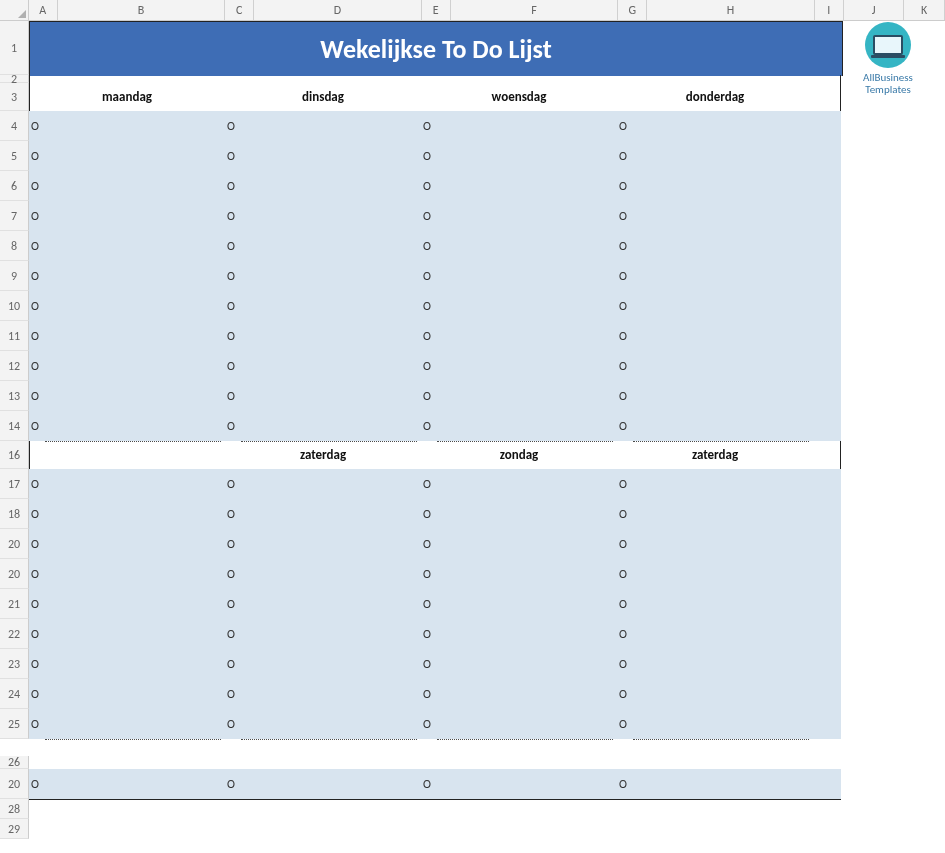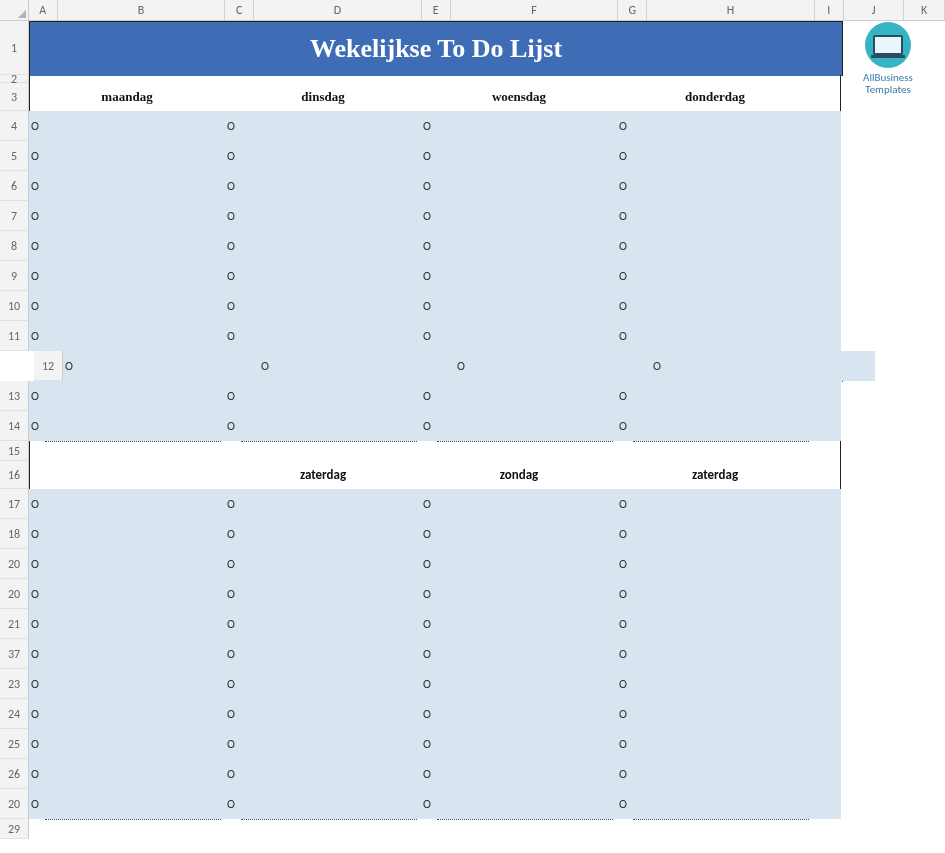--- a/index.html
+++ b/index.html
@@ -142,34 +142,34 @@
       <div class="ch" style="width: 28px;">G</div>
       <div class="ch" style="width: 168px;">H</div>
       <div class="ch" style="width: 28px;">I</div>
       <div class="ch" style="width: 60px;">J</div>
       <div class="ch" style="width: 40px;">K</div>
     </div>
 
   <div id="rows">
       <div class="row" style="height: 54px;">
         <div class="rh">1</div>
-        <div class="cells" style="position: relative; flex: 1 1 auto; font-family: Liberation Serif, serif;">
+        <div class="cells" style="position: relative; flex: 1 1 auto;">
           <div class="title-bar" style="position: absolute; left: 0px; width: 812px; top: 0px; bottom: 0px; border-top: 1px solid rgb(34, 34, 34); border-right: 1px solid rgb(34, 34, 34); border-left: 1px solid rgb(34, 34, 34); border-image: initial; border-bottom: none;">Wekelijkse To Do Lijst</div>
         </div>
       </div>
       <div class="row" style="height: 8px;">
         <div class="rh">2</div>
         <div class="cells" style="position: relative; flex: 1 1 auto;">
           <div style="position: absolute; top: 0px; bottom: 0px; width: 0px; border-left: 1px solid rgb(34, 34, 34); left: 0px;"></div>
           <div style="position: absolute; top: 0px; bottom: 0px; width: 0px; border-left: 1px solid rgb(34, 34, 34); left: 811px;"></div>
         </div>
       </div>
       <div class="row" style="height: 28px;">
         <div class="rh">3</div>
-        <div class="cells" style="position: relative; flex: 1 1 auto; font-family: Liberation Serif, serif;">
+        <div class="cells" style="position: relative; flex: 1 1 auto;">
           <div style="position: absolute; top: 0px; bottom: 0px; width: 0px; border-left: 1px solid rgb(34, 34, 34); left: 0px;"></div>
           <div style="position: absolute; top: 0px; bottom: 0px; width: 0px; border-left: 1px solid rgb(34, 34, 34); left: 811px;"></div>
           <div class="day-header" style="position: absolute; top: 0px; bottom: 0px; left: 0px; width: 196px;">maandag</div>
           <div class="day-header" style="position: absolute; top: 0px; bottom: 0px; left: 196px; width: 196px;">dinsdag</div>
           <div class="day-header" style="position: absolute; top: 0px; bottom: 0px; left: 588px; width: 196px;">donderdag</div>
           <div class="day-header" style="position: absolute; top: 0px; bottom: 0px; left: 392px; width: 196px;">woensdag</div>
         </div>
       </div>
       <div class="row" style="height: 30px;">
         <div class="rh">4</div>
@@ -356,21 +356,21 @@
           <div class="task-row" style="position: absolute; top: 0px; bottom: 0px; left: 392px; width: 196px; background: transparent;">
             <div class="task-mark">O</div>
             <div class="task-line"></div>
           </div>
           <div class="task-row" style="position: absolute; top: 0px; bottom: 0px; left: 588px; width: 196px; background: transparent;">
             <div class="task-mark">O</div>
             <div class="task-line"></div>
           </div>
         </div>
       </div>
-      <div class="row" style="height: 30px; margin-left: 34px;">
+      <div class="row" style="height: 30px;">
         <div class="rh">12</div>
         <div class="cells" style="position: relative; flex: 1 1 auto;">
           <div style="position: absolute; top: 0px; bottom: 0px; width: 0px; border-left: 1px solid rgb(34, 34, 34); left: 0px;"></div>
           <div style="position: absolute; top: 0px; bottom: 0px; width: 0px; border-left: 1px solid rgb(34, 34, 34); left: 811px;"></div>
           <div style="position: absolute; top: 0px; bottom: 0px; left: 0px; width: 812px; background: rgb(216, 228, 239);"></div>
           <div class="task-row" style="position: absolute; top: 0px; bottom: 0px; left: 0px; width: 196px; background: transparent;">
             <div class="task-mark">O</div>
             <div class="task-line"></div>
           </div>
           <div class="task-row" style="position: absolute; top: 0px; bottom: 0px; left: 196px; width: 196px; background: transparent;">
@@ -426,27 +426,20 @@
             <div class="task-line"></div>
           </div>
           <div class="task-row" style="position: absolute; top: 0px; bottom: 0px; left: 392px; width: 196px; background: transparent;">
             <div class="task-mark">O</div>
             <div class="task-line"></div>
           </div>
           <div class="task-row" style="position: absolute; top: 0px; bottom: 0px; left: 588px; width: 196px; background: transparent;">
             <div class="task-mark">O</div>
             <div class="task-line"></div>
           </div>
-        </div>
-      </div>
-      <div class="row" style="height: 20px;">
-        <div class="rh">15</div>
-        <div class="cells" style="position: relative; flex: 1 1 auto;">
-          <div style="position: absolute; top: 0px; bottom: 0px; width: 0px; border-left: 1px solid rgb(34, 34, 34); left: 0px;"></div>
-          <div style="position: absolute; top: 0px; bottom: 0px; width: 0px; border-left: 1px solid rgb(34, 34, 34); left: 811px;"></div>
         </div>
       </div>
       <div class="row" style="height: 28px;">
         <div class="rh">16</div>
         <div class="cells" style="position: relative; flex: 1 1 auto;">
           <div style="position: absolute; top: 0px; bottom: 0px; width: 0px; border-left: 1px solid rgb(34, 34, 34); left: 0px;"></div>
           <div style="position: absolute; top: 0px; bottom: 0px; width: 0px; border-left: 1px solid rgb(34, 34, 34); left: 811px;"></div>
           <div class="day-header" style="position: absolute; top: 0px; bottom: 0px; left: 196px; width: 196px;">zaterdag</div>
           <div class="day-header" style="position: absolute; top: 0px; bottom: 0px; left: 392px; width: 196px;">zondag</div>
           <div class="day-header" style="position: absolute; top: 0px; bottom: 0px; left: 588px; width: 196px;">zaterdag</div>
@@ -566,21 +559,21 @@
             <div class="task-mark">O</div>
             <div class="task-line"></div>
           </div>
           <div class="task-row" style="position: absolute; top: 0px; bottom: 0px; left: 588px; width: 196px; background: transparent;">
             <div class="task-mark">O</div>
             <div class="task-line"></div>
           </div>
         </div>
       </div>
       <div class="row" style="height: 30px;">
-        <div class="rh">37</div>
+        <div class="rh">22</div>
         <div class="cells" style="position: relative; flex: 1 1 auto;">
           <div style="position: absolute; top: 0px; bottom: 0px; width: 0px; border-left: 1px solid rgb(34, 34, 34); left: 0px;"></div>
           <div style="position: absolute; top: 0px; bottom: 0px; width: 0px; border-left: 1px solid rgb(34, 34, 34); left: 811px;"></div>
           <div style="position: absolute; top: 0px; bottom: 0px; left: 0px; width: 812px; background: rgb(216, 228, 239);"></div>
           <div class="task-row" style="position: absolute; top: 0px; bottom: 0px; left: 0px; width: 196px; background: transparent;">
             <div class="task-mark">O</div>
             <div class="task-line"></div>
           </div>
           <div class="task-row" style="position: absolute; top: 0px; bottom: 0px; left: 196px; width: 196px; background: transparent;">
             <div class="task-mark">O</div>
@@ -661,21 +654,21 @@
           <div class="task-row" style="position: absolute; top: 0px; bottom: 0px; left: 392px; width: 196px; background: transparent;">
             <div class="task-mark">O</div>
             <div class="task-line"></div>
           </div>
           <div class="task-row" style="position: absolute; top: 0px; bottom: 0px; left: 588px; width: 196px; background: transparent;">
             <div class="task-mark">O</div>
             <div class="task-line"></div>
           </div>
         </div>
       </div>
-      <div class="row" style="height: 30px;">
+      <div class="row" style="height: 30px; align-items: flex-end;">
         <div class="rh">26</div>
         <div class="cells" style="position: relative; flex: 1 1 auto;">
           <div style="position: absolute; top: 0px; bottom: 0px; width: 0px; border-left: 1px solid rgb(34, 34, 34); left: 0px;"></div>
           <div style="position: absolute; top: 0px; bottom: 0px; width: 0px; border-left: 1px solid rgb(34, 34, 34); left: 811px;"></div>
           <div style="position: absolute; top: 0px; bottom: 0px; left: 0px; width: 812px; background: rgb(216, 228, 239);"></div>
           <div class="task-row" style="position: absolute; top: 0px; bottom: 0px; left: 0px; width: 196px; background: transparent;">
             <div class="task-mark">O</div>
             <div class="task-line"></div>
           </div>
           <div class="task-row" style="position: absolute; top: 0px; bottom: 0px; left: 196px; width: 196px; background: transparent;">
@@ -707,20 +700,26 @@
             <div class="task-line"></div>
           </div>
           <div class="task-row" style="position: absolute; top: 0px; bottom: 0px; left: 392px; width: 196px; background: transparent;">
             <div class="task-mark">O</div>
             <div class="task-line"></div>
           </div>
           <div class="task-row" style="position: absolute; top: 0px; bottom: 0px; left: 588px; width: 196px; background: transparent;">
             <div class="task-mark">O</div>
             <div class="task-line"></div>
           </div>
+        </div>
+      </div>
+      <div class="row" style="height: 20px;">
+        <div class="rh">28</div>
+        <div class="cells" style="position: relative; flex: 1 1 auto;">
+          <div style="position: absolute; left: 0px; width: 812px; top: 0px; height: 0px; border-top: 1px solid rgb(34, 34, 34);"></div>
         </div>
       </div>
       <div class="row" style="height: 20px;">
         <div class="rh">29</div>
         <div class="cells" style="position: relative; flex: 1 1 auto;"></div>
       </div>
     </div>
 
   <div class="logo">
     <div class="circ">

